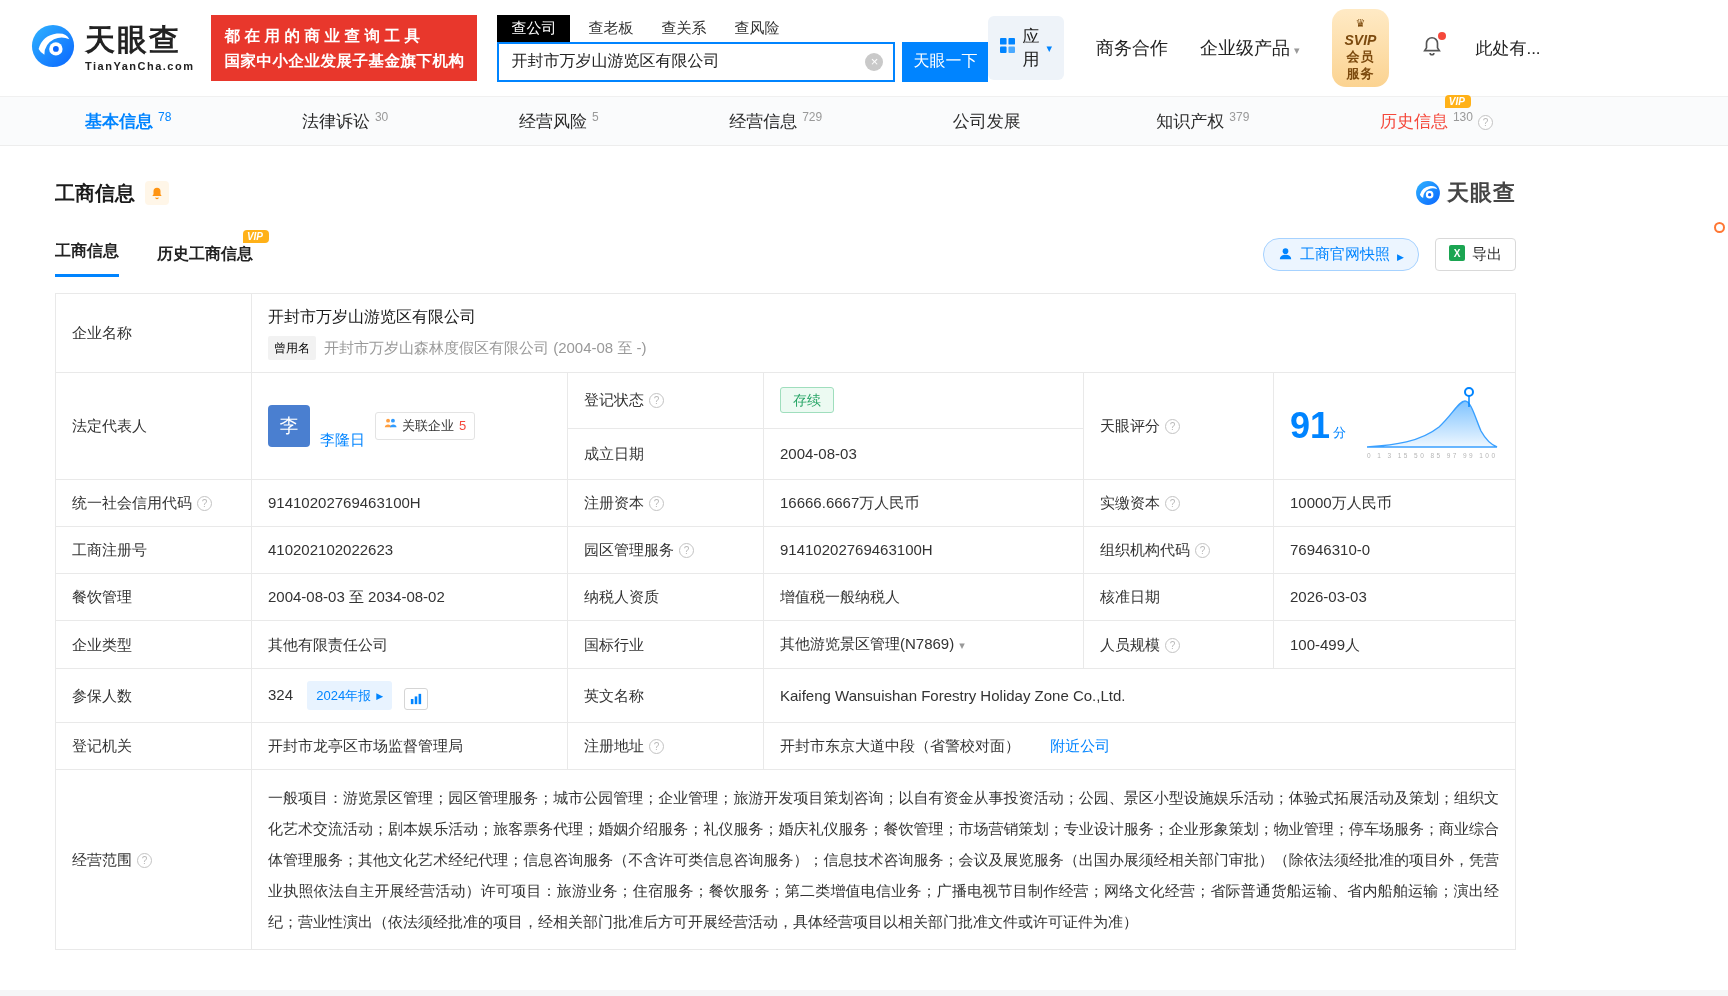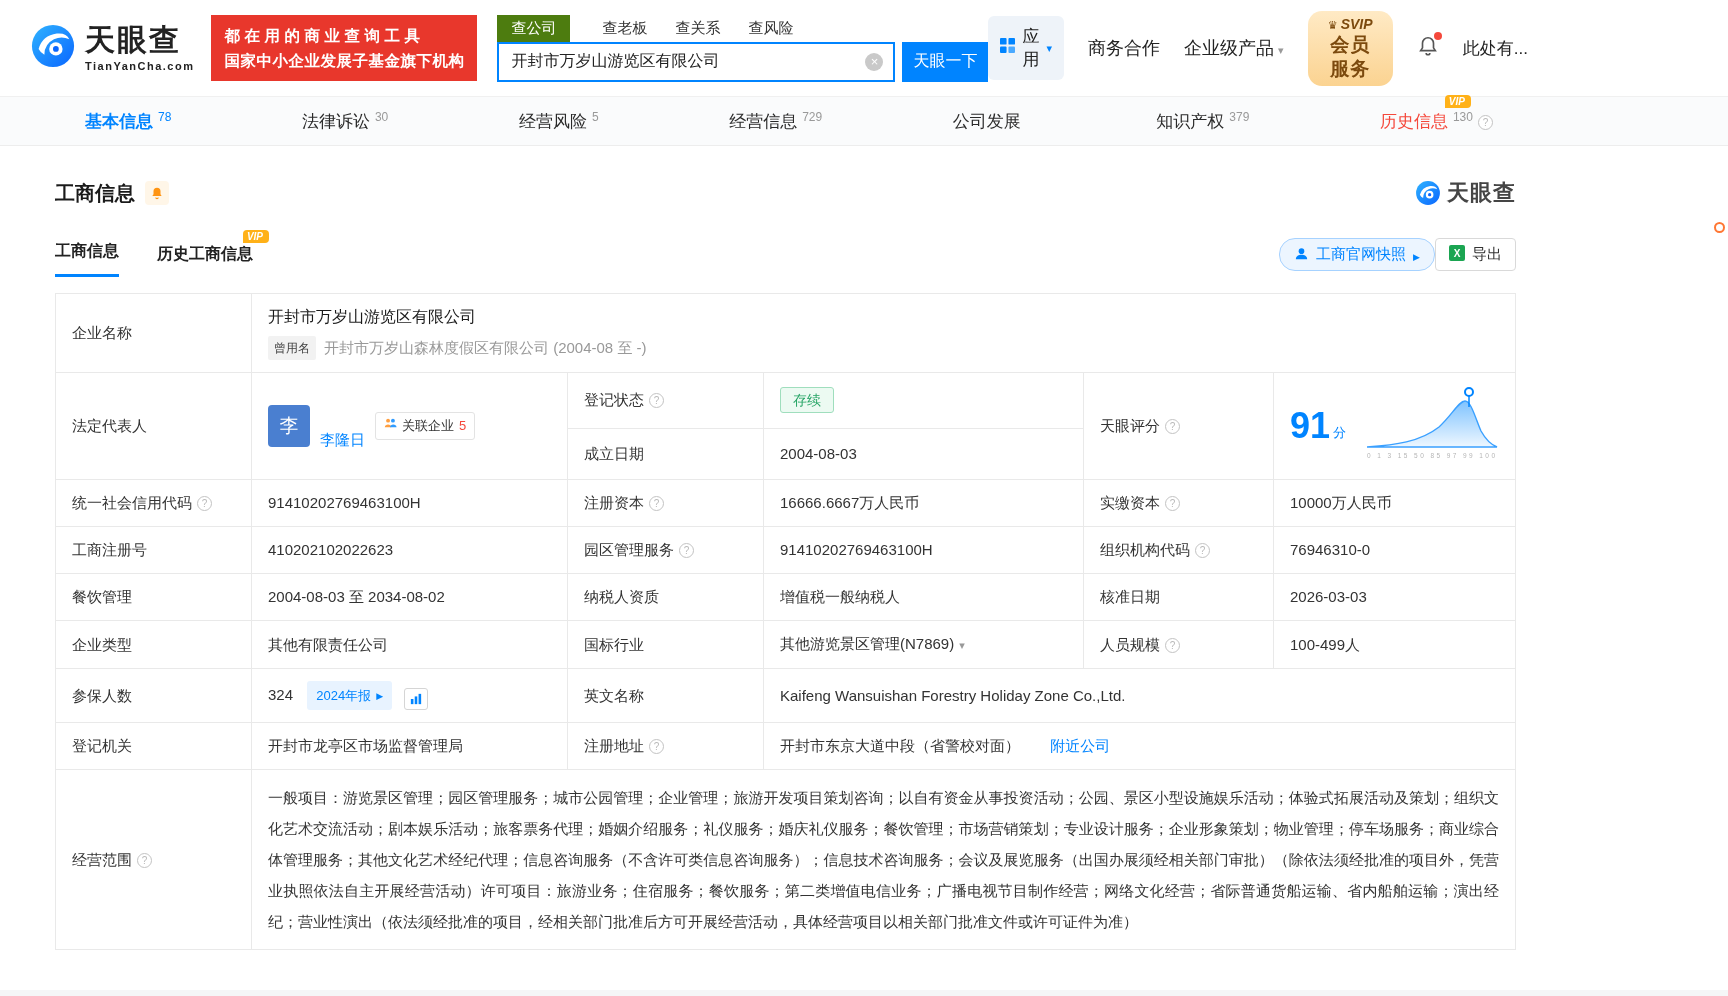--- a/index.html
+++ b/index.html
@@ -13,39 +13,39 @@
   .logo-texts { display:flex; flex-direction:column; }
   .logo-text-cn { font-size:30px; font-weight:bold; color:#222; letter-spacing:2px; line-height:1; }
   .logo-text-en { font-size:11px; color:#222; letter-spacing:1.5px; margin-top:5px; font-weight:bold; }
   .banner { background:#e8372c; color:#fff; padding:8px 13px; margin-left:17px; font-weight:bold; font-size:15.5px; line-height:25px; flex:none; }
   .banner .l1 { letter-spacing:4.5px; }
   .banner .l2 { letter-spacing:0.5px; }
 
   .search-area { margin-left:20px; flex:none; }
   .search-tabs { display:flex; align-items:flex-end; }
   .search-tab { font-size:15px; color:#333; padding:4px 0; margin-right:28px; cursor:pointer; }
-  .search-tab.active { background:#4d7c0f; color:#fff; padding:4px 14px; margin-right:32px; }
+  .search-tab.active { background:#000000; color:#fff; padding:4px 14px; margin-right:18px; }
   .search-row { display:flex; align-items:center; }
   .search-input-wrap { position:relative; }
   .search-input { width:398px; height:40px; border:2px solid #0084ff; font-size:16px; padding:0 40px 0 12px; outline:none; color:#222; display:block; }
   .clear-icon { position:absolute; right:12px; top:11px; width:18px; height:18px; border-radius:50%; background:#c9c9c9; color:#fff; font-size:13px; line-height:18px; text-align:center; cursor:pointer; }
   .clear-icon::before { content:"×"; }
   .search-btn { width:86px; height:40px; background:#0084ff; color:#fff; font-size:16px; border:none; margin-left:7px; }
 
-  .header-right { margin-left:auto; display:flex; align-items:center; gap:24px; }
+  .header-right { margin-left:auto; display:flex; align-items:center; gap:32px; }
   .apps-btn { display:flex; align-items:center; gap:7px; background:#eef3f9; border-radius:6px; padding:9px 12px; font-size:17px; color:#222; cursor:pointer; }
   .caret-down { font-size:11px; color:#0084ff; }
   .caret-down::before { content:"▾"; }
   .caret-gray { font-size:11px; color:#999; margin-left:4px; }
   .caret-gray::before { content:"▾"; }
   .hdr-link { font-size:18px; color:#222; cursor:pointer; white-space:nowrap; }
   .svip { background:linear-gradient(180deg,#ffeac5,#fbd391); border-radius:14px; padding:5px 13px; text-align:center; color:#7c4a0e; font-weight:bold; line-height:1.25; cursor:pointer; }
   .svip .top { font-size:14px; font-style:italic; }
   .svip .top::before { content:"♛ "; font-style:normal; font-size:11px; }
-  .svip .bottom { font-size:19px; letter-spacing:1px; }
+  .svip .bottom { font-size:13px; letter-spacing:1px; }
   .bell-wrap { position:relative; cursor:pointer; }
   .bell-dot { position:absolute; top:-3px; right:-3px; width:8px; height:8px; background:#f5483b; border-radius:50%; }
   .username { font-size:17px; color:#222; white-space:nowrap; cursor:pointer; }
 
   
   .nav-bar { height:50px; background:#fafbfc; border-top:1px solid #f0f0f0; border-bottom:1px solid #ededed; display:flex; align-items:center; justify-content:space-between; padding:0 235px 0 85px; }
   .nav-tab { font-size:17px; color:#2a2a2a; position:relative; cursor:pointer; white-space:nowrap; }
   .nav-count { font-size:12px; color:#999; margin-left:5px; vertical-align:6px; }
   .nav-tab.active { color:#0084ff; font-weight:bold; }
   .nav-tab.active .nav-count { color:#0084ff; font-weight:normal; }
@@ -60,32 +60,32 @@
   .section-head { margin-top:32px; display:flex; align-items:center; }
   .section-title { font-size:20px; font-weight:bold; color:#1a1a1a; }
   .bell-box { margin-left:10px; width:24px; height:24px; background:#fff6e8; border-radius:4px; display:flex; align-items:center; justify-content:center; cursor:pointer; }
   .mini-logo { margin-left:auto; display:flex; align-items:center; gap:6px; }
   .mini-logo-text { font-size:22px; font-weight:bold; color:#454545; letter-spacing:1px; }
 
   .subtab-row { margin-top:30px; display:flex; align-items:flex-end; }
   .subtab { display:inline-block; font-size:16px; color:#222; font-weight:bold; padding-bottom:12px; margin-right:38px; position:relative; cursor:pointer; }
   .subtab.active { border-bottom:3px solid #0084ff; }
   .subtab .vip-tag2 { position:absolute; top:-14px; right:-16px; background:#ffb118; color:#fff; font-size:10px; font-weight:bold; font-style:italic; padding:1px 6px 1px 4px; border-radius:4px 4px 4px 0; }
-  .subtab-actions { margin-left:auto; display:flex; align-items:center; gap:0; padding-bottom:6px; }
+  .subtab-actions { margin-left:auto; display:flex; align-items:center; gap:16px; padding-bottom:6px; }
   .snapshot-btn { display:flex; align-items:center; gap:7px; background:#ecf5ff; border:1px solid #a6d2ff; border-radius:16px; color:#0084ff; font-size:15px; padding:6px 14px; }
   .play::before { content:"▶"; font-size:9px; }
   .export-btn { display:flex; align-items:center; gap:7px; background:#fff; border:1px solid #d9d9d9; border-radius:4px; color:#333; font-size:15px; padding:6px 13px; }
 
   
   .info-table { width:100%; border-collapse:collapse; table-layout:fixed; margin-top:16px; }
   .info-table td { border:1px solid #e9e9e9; padding:12px 16px; font-size:15px; color:#333; vertical-align:middle; line-height:22px; }
   td.lbl { color:#333; }
   .company-name { font-size:16px; color:#1a1a1a; }
   .former-line { margin-top:8px; display:flex; align-items:center; gap:8px; }
-  .tag-gray { background:#f2f2f2; color:#404040; font-size:12px; padding:1px 6px; border-radius:2px; flex:none; }
+  .tag-gray { background:#f2f2f2; color:#000000; font-size:12px; padding:1px 6px; border-radius:2px; flex:none; }
   .former-text { color:#999; font-size:15px; }
   .rep-cell { display:flex; align-items:center; gap:10px; }
   .avatar { width:42px; height:42px; background:#4a7fd0; border-radius:4px; color:#fff; font-size:19px; display:flex; align-items:center; justify-content:center; flex:none; cursor:pointer; }
   a.link, .link { color:#0084ff; text-decoration:none; cursor:pointer;margin-top:28px; }
   .related-badge { display:inline-flex; align-items:center; gap:5px; border:1px solid #e3e3e3; border-radius:3px; padding:2px 8px; font-size:13px; color:#333; cursor:pointer; }
   .related-count { color:#f5483b; }
   .badge-green { display:inline-block; background:#ecfaf2; border:1px solid #9fdebd; color:#28a567; font-size:14px; padding:3px 12px; border-radius:3px; line-height:18px; }
   .score-cell { display:flex; align-items:center; }
   .score-num { font-size:36px; font-weight:bold; color:#0084ff; line-height:1; }
   .score-unit { font-size:13px; color:#0084ff; margin:14px 0 0 3px; }

